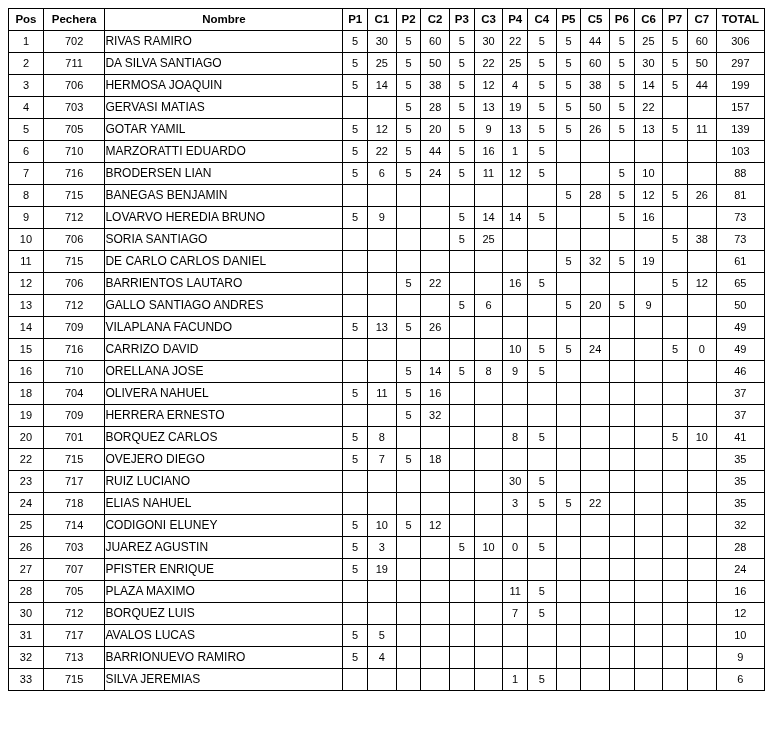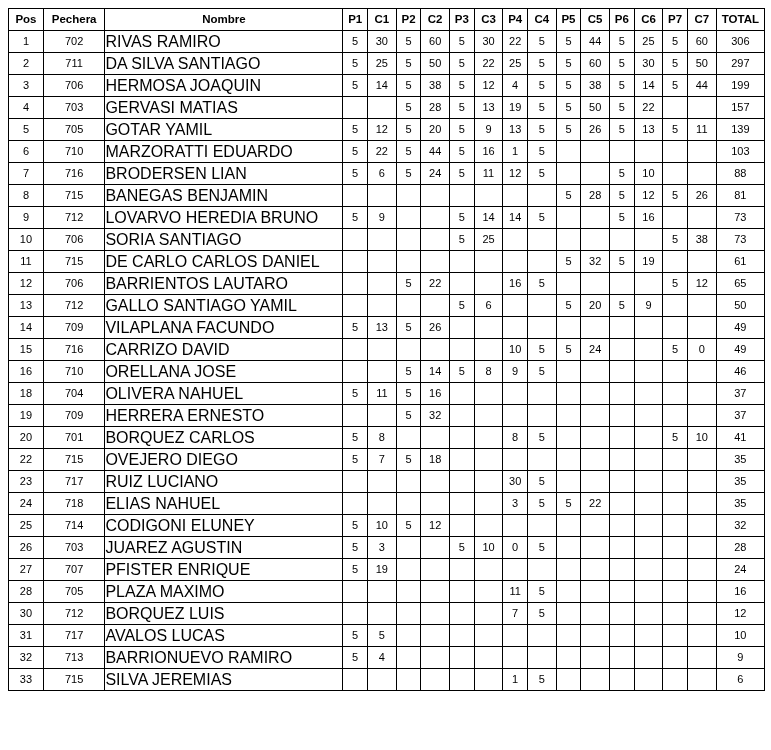--- a/index.html
+++ b/index.html
@@ -46,21 +46,21 @@
   col.c-pechera  { width: 60px; }
   col.c-nombre   { width: 232px; }
   col.c-stage    { width: 24px; }
   col.c-score    { width: 28px; }
   col.c-total    { width: 47px; }
 
   td.pos, td.pechera { text-align: center; }
   td.nombre {
     text-align: left;
     padding-left: 4px;
-    font-size: 16px;
+    font-size: 12px;
   }
   td.stage, td.score { text-align: center; }
   td.total { text-align: center; }
 </style>
 </head>
 <body>
 
 <div id="results-wrap">
   <table class="results">
     <colgroup>
@@ -342,21 +342,21 @@
           <td class="score"></td>
           <td class="stage"></td>
           <td class="score"></td>
           <td class="stage">5</td>
           <td class="score">12</td>
           <td class="total">65</td>
         </tr>
         <tr>
           <td class="pos">13</td>
           <td class="pechera">712</td>
-          <td class="nombre">GALLO SANTIAGO YAMIL</td>
+          <td class="nombre">GALLO SANTIAGO ANDRES</td>
           <td class="stage"></td>
           <td class="score"></td>
           <td class="stage"></td>
           <td class="score"></td>
           <td class="stage">5</td>
           <td class="score">6</td>
           <td class="stage"></td>
           <td class="score"></td>
           <td class="stage">5</td>
           <td class="score">20</td>

